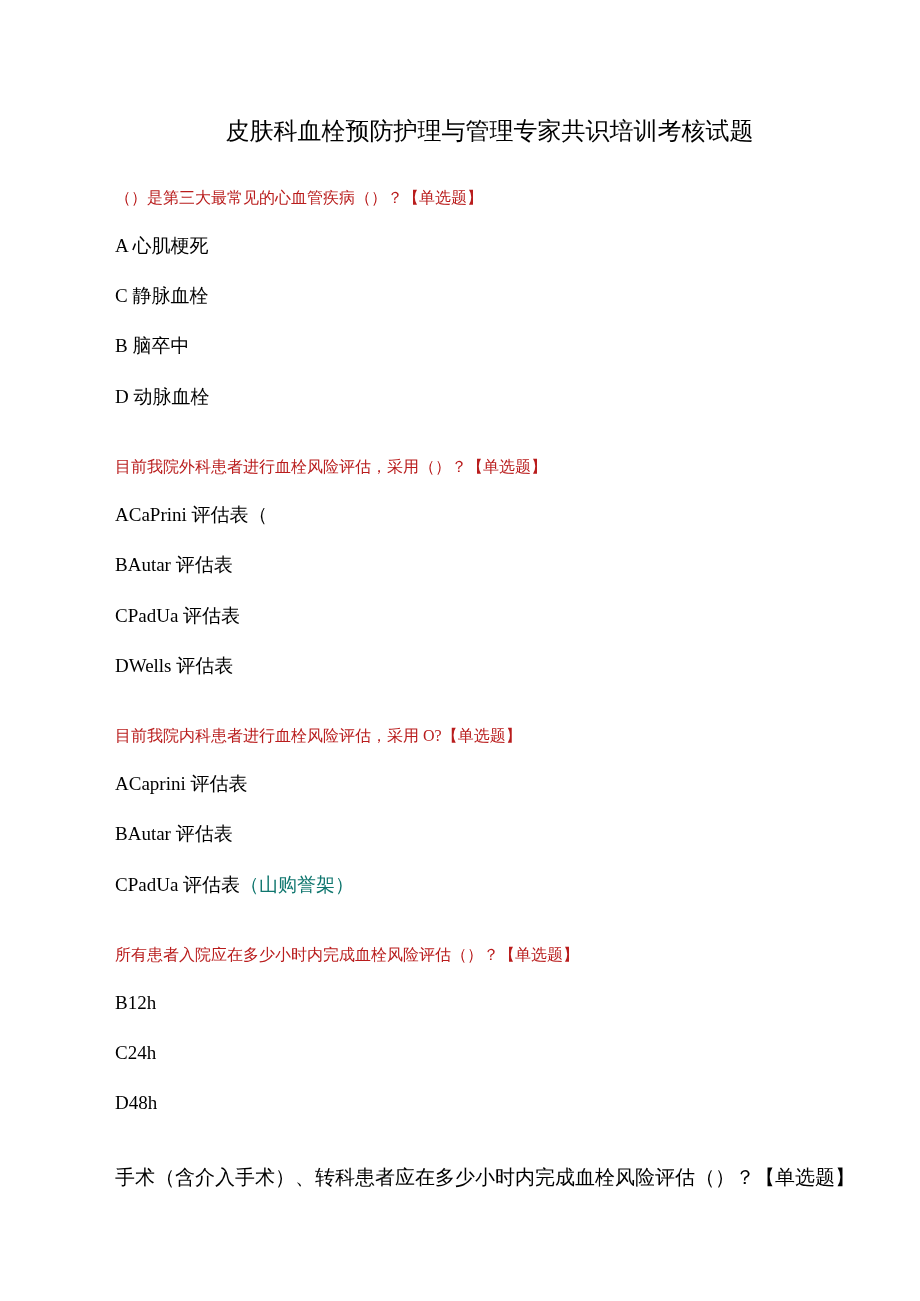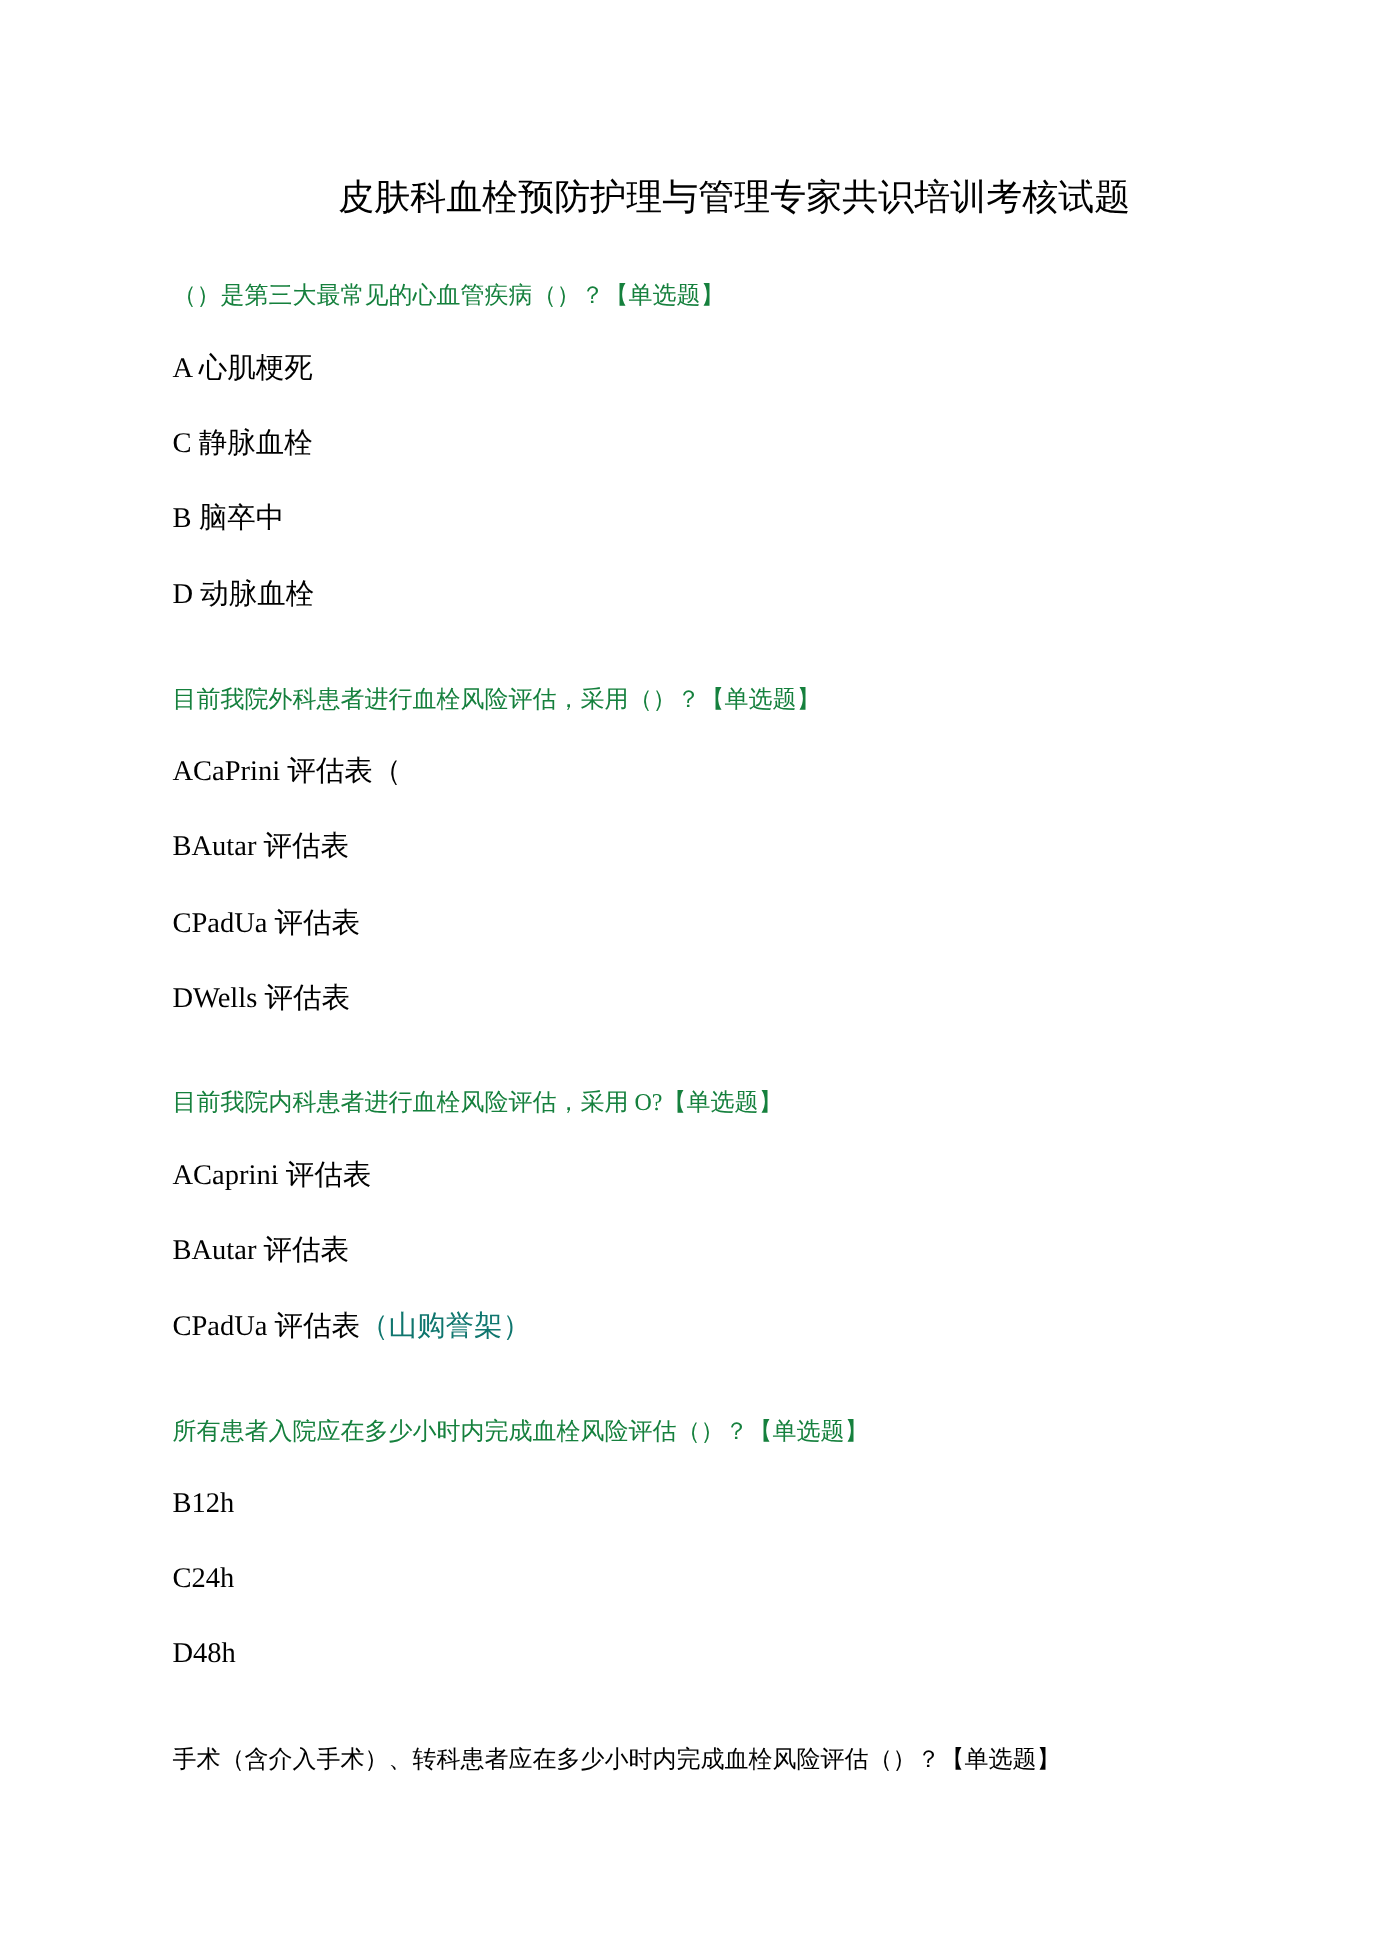--- a/index.html
+++ b/index.html
@@ -20,39 +20,39 @@
       color: #000;
     }
     .question-block {
       margin-bottom: 42px;
     }
     .question-block:last-child {
       margin-bottom: 0;
     }
     .question-text {
       font-size: 16px;
-      color: #15803d;
+      color: #b91c1c;
       line-height: 1.6;
       margin-bottom: 20px;
     }
     .option {
       font-size: 19px;
       color: #000;
       line-height: 1.6;
       margin-bottom: 20px;
     }
     .option:last-child {
       margin-bottom: 0;
       margin-top: 16px;
     }
     .annotation {
       color: #0f766e;
     }
     .final-question {
-      font-size: 16px;
+      font-size: 20px;
       color: #000;
       line-height: 1.6;
       margin-top: 22px;
     }
   </style>
 </head>
 <body>
 
 <div class="page">
   <div class="title">皮肤科血栓预防护理与管理专家共识培训考核试题</div>

